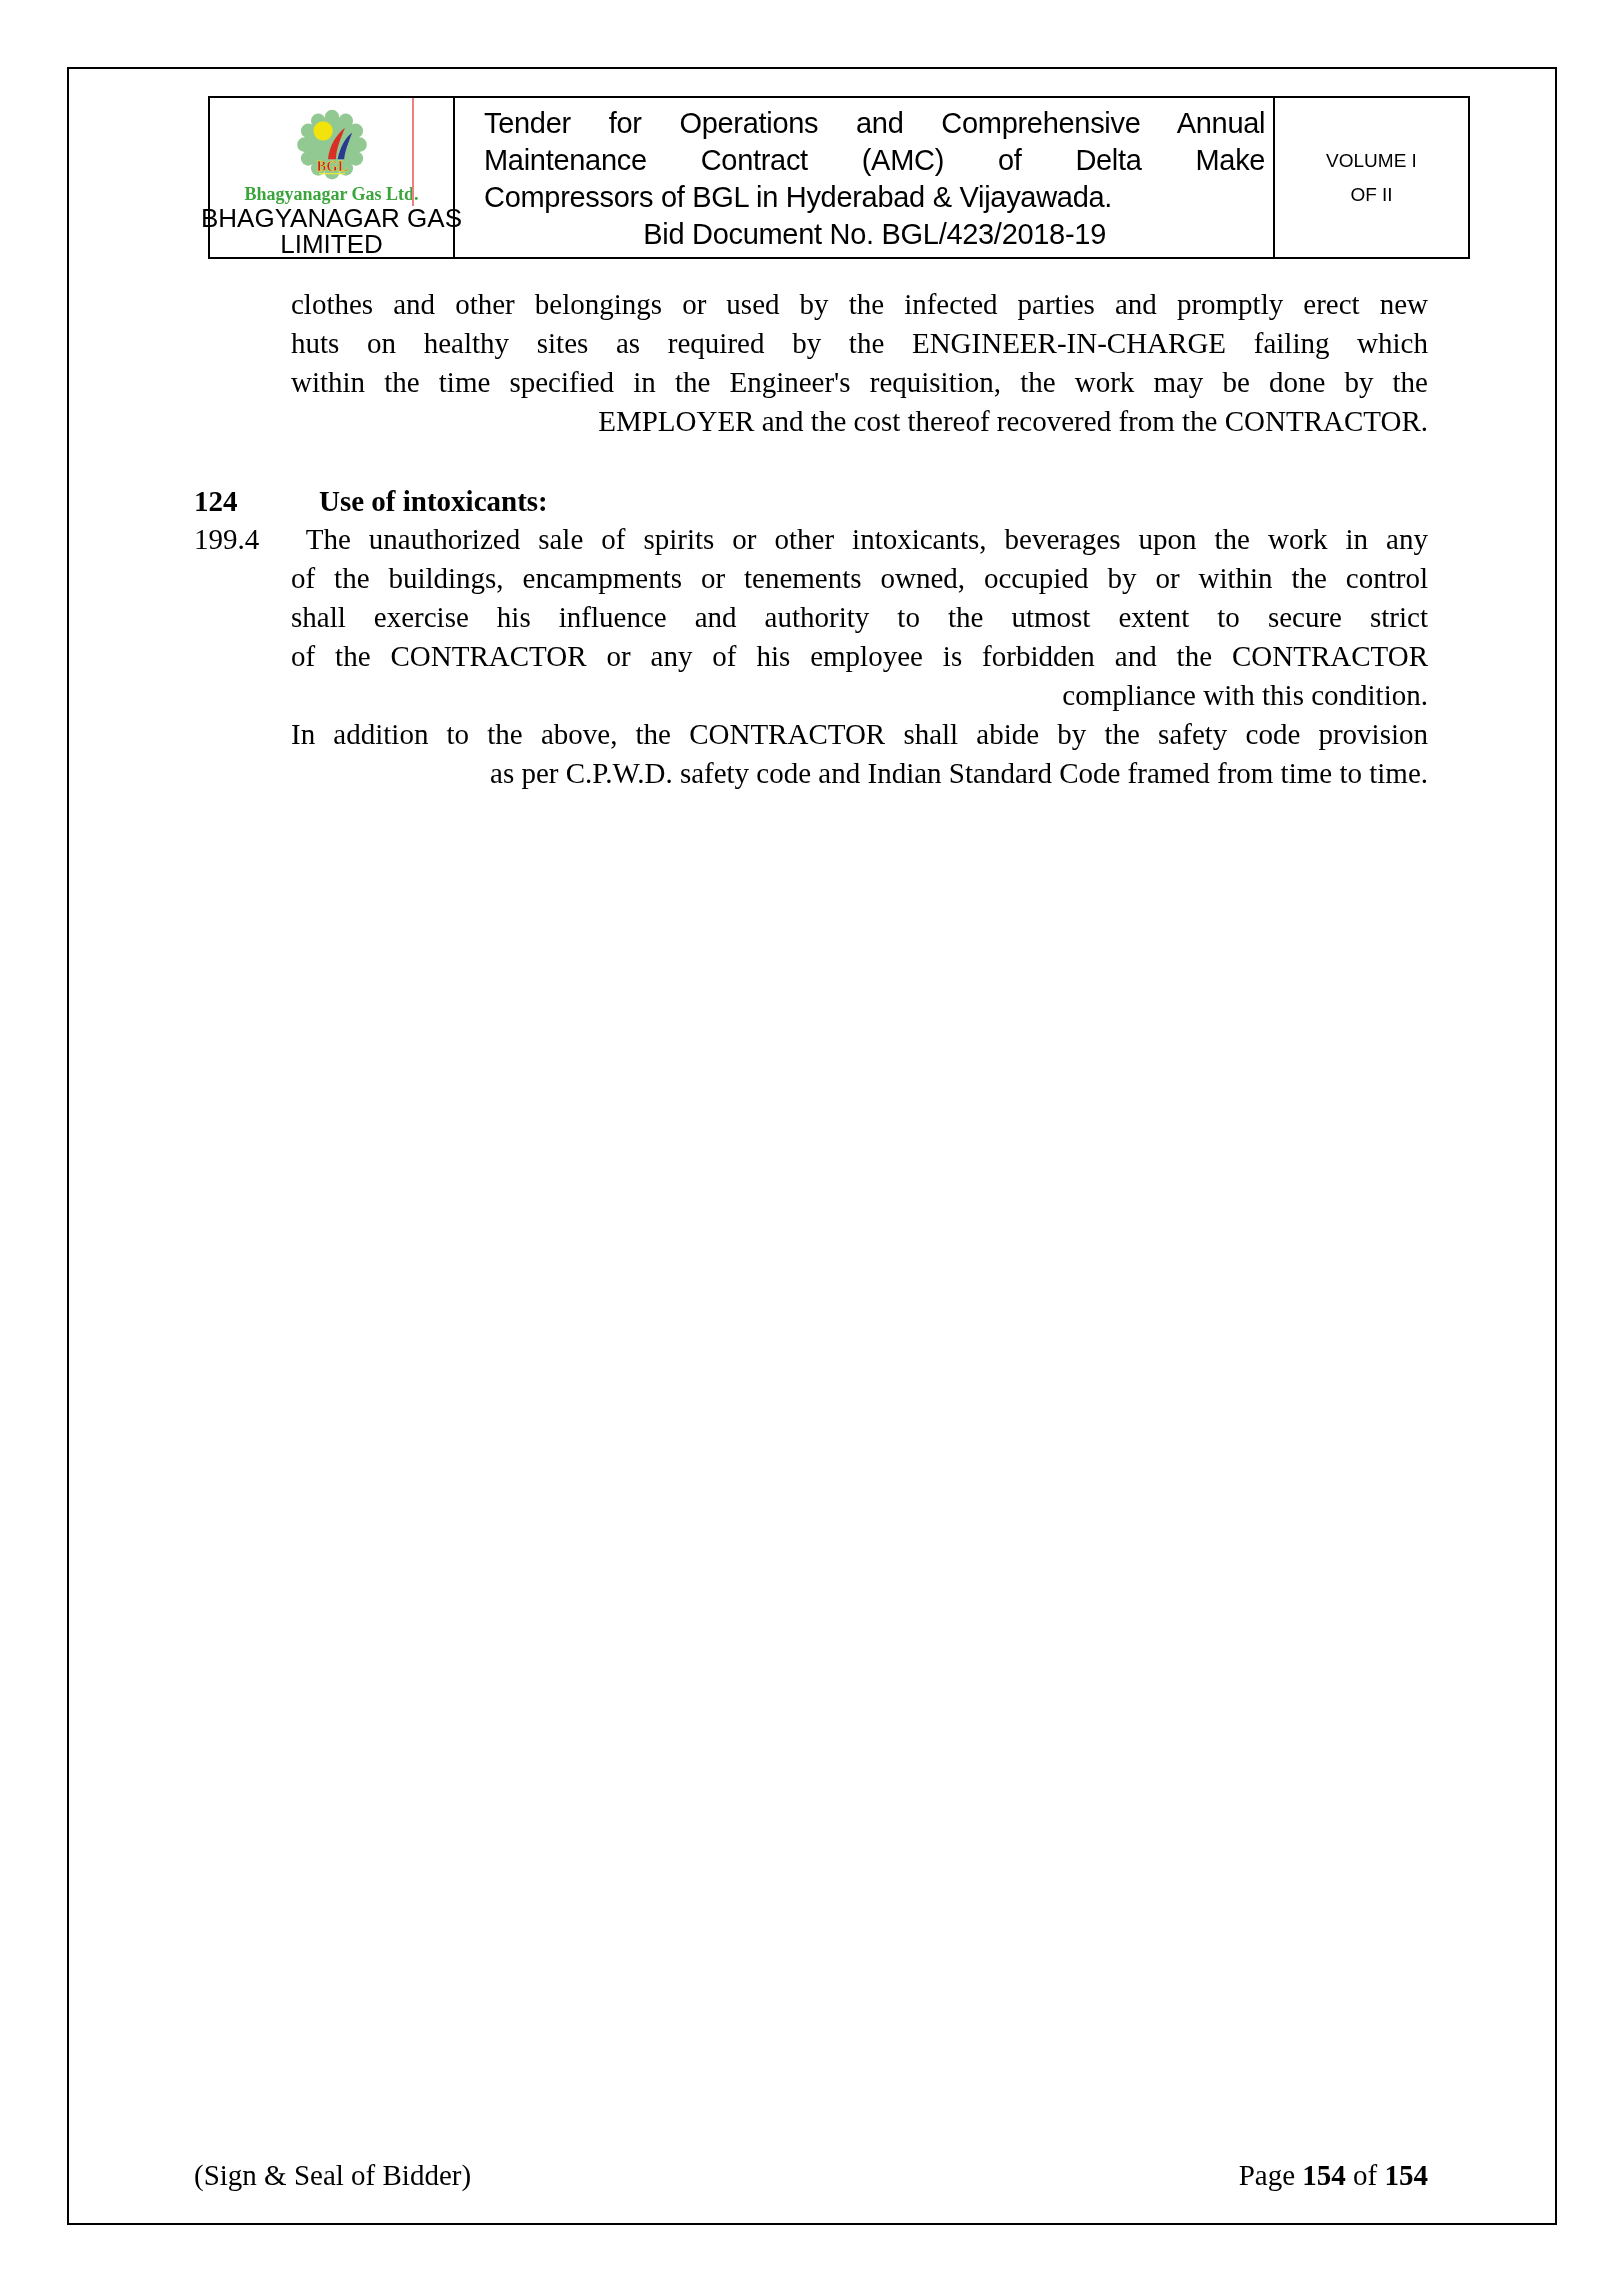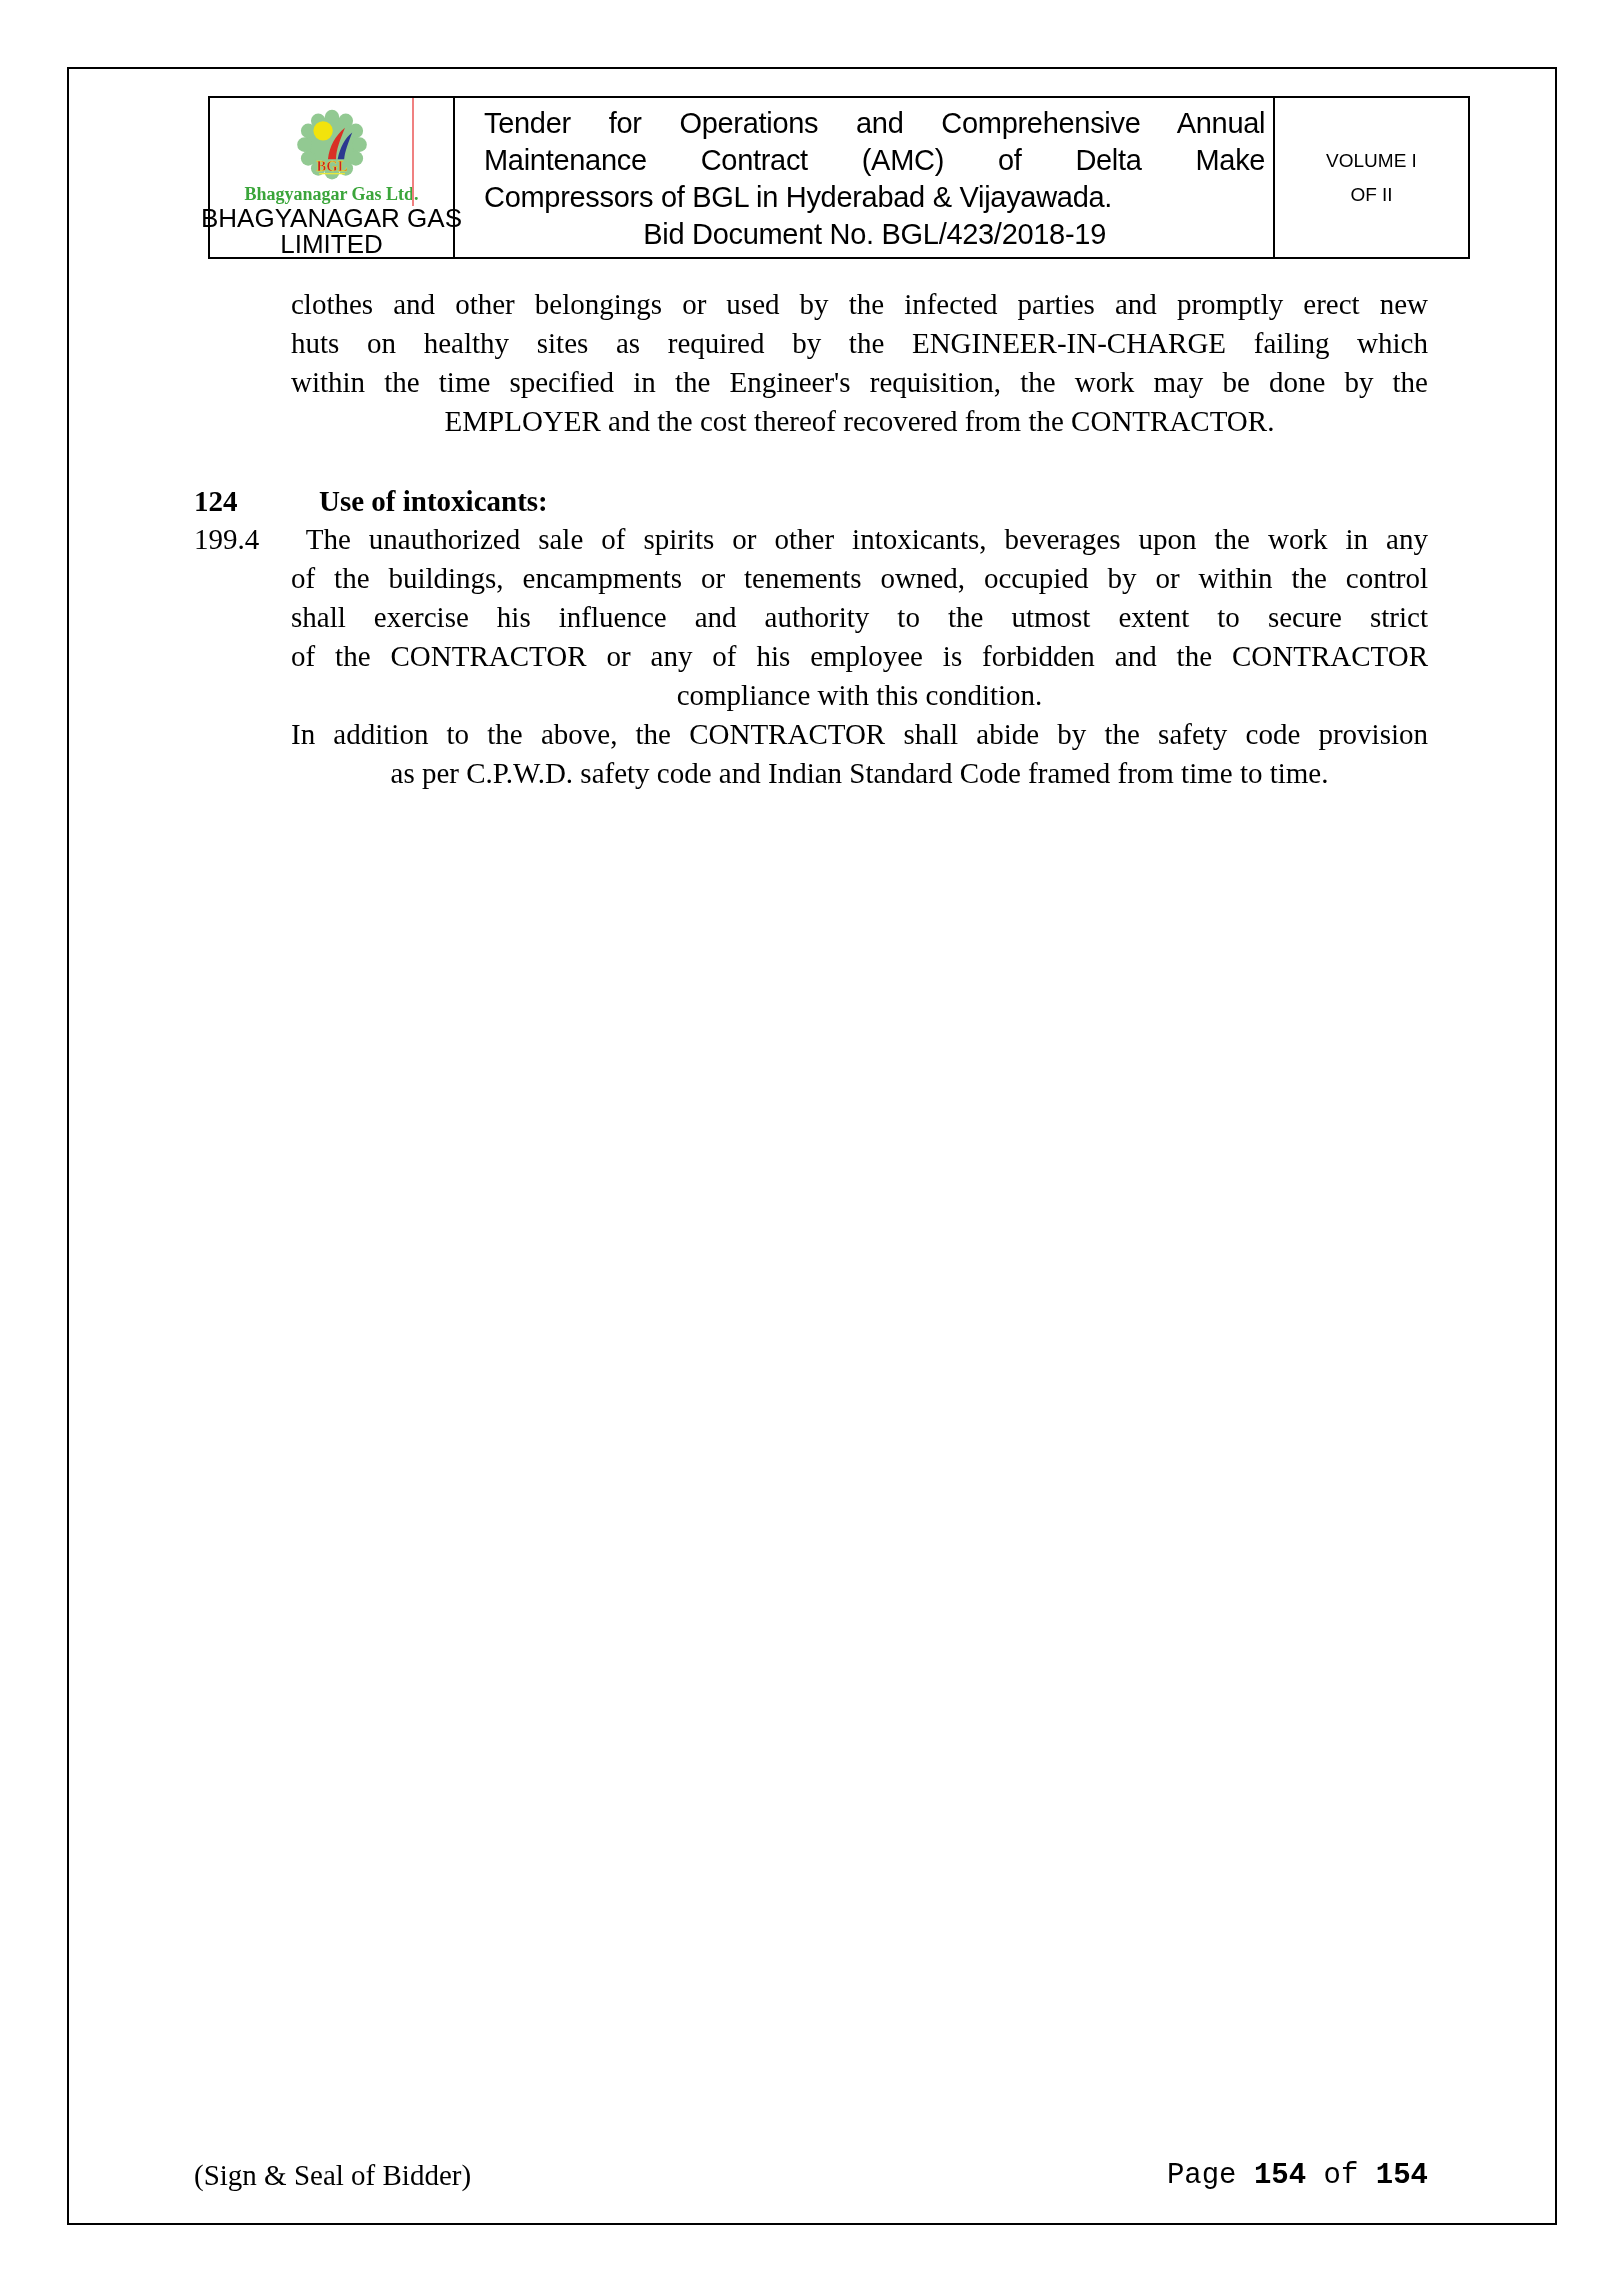--- a/index.html
+++ b/index.html
@@ -47,34 +47,34 @@
   .cell-title .cline { text-align:center; }
   .cell-volume {
     width:193px; display:flex; align-items:center; justify-content:center;
     text-align:center; font-family:"Liberation Sans", sans-serif;
     font-size:19px; line-height:34px;
   }
   
   .bodytext { font-size:29px; line-height:39px; }
   .para1 { position:absolute; left:291px; top:285px; width:1137px; }
   .jline { text-align:justify; text-align-last:justify; }
-  .lline { text-align:center; }
+  .lline { text-align:right; }
   .indent { text-indent:14.7px; }
   .heading-row {
     position:absolute; left:194px; top:482px; width:1234px;
     display:flex; font-size:29px; line-height:39px; font-weight:bold;gap:28px;
   }
   .clause-row {
     position:absolute; left:194px; top:520px; width:1234px; display:flex;
   }
   .num-col { width:97px; flex:none; }
   .clause-text { width:1137px; flex:none; }
   
   .footer-left { position:absolute; left:194px; top:2159px; font-size:29px; }
-  .footer-right { position:absolute; right:193px; top:2159px; font-size:29px; white-space:nowrap;font-family:Liberation Mono, monospace; }
+  .footer-right { position:absolute; right:193px; top:2159px; font-size:29px; white-space:nowrap; }
   .footer-right b { font-weight:bold; }
 </style>
 </head>
 <body>
 
 <div class="page">
 
   <div class="border-frame"></div>
 
   <div class="header-table">

